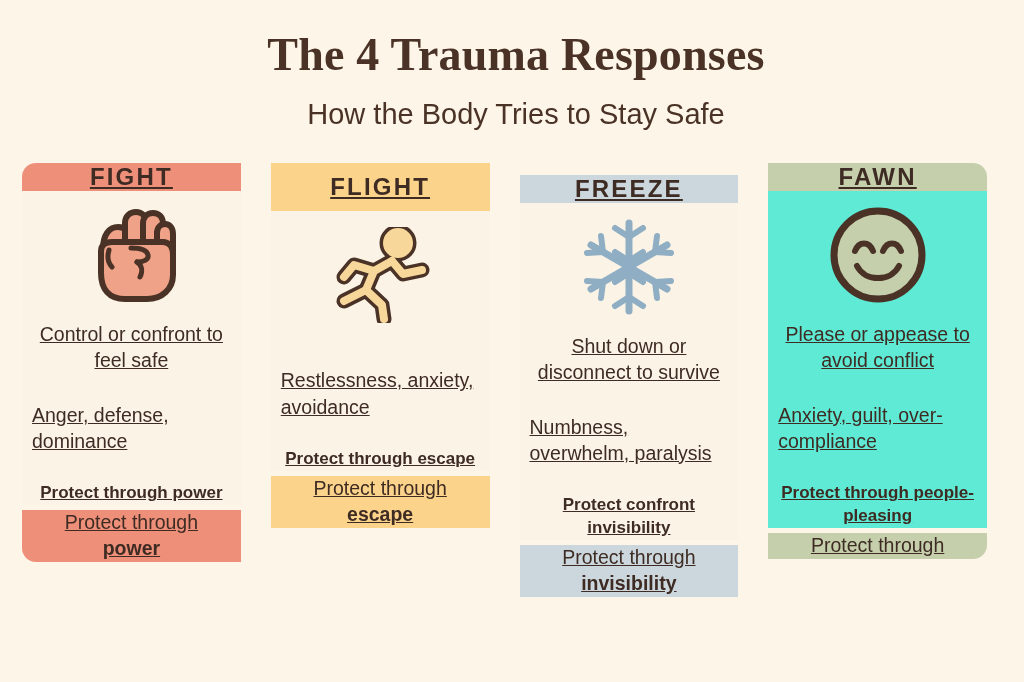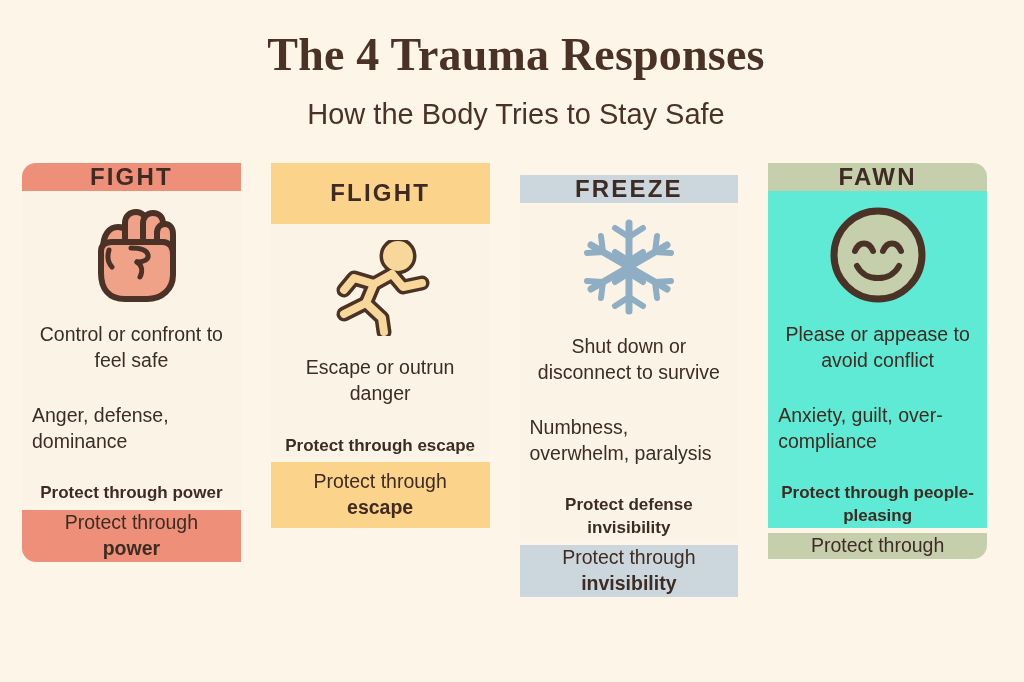--- a/index.html
+++ b/index.html
@@ -46,20 +46,21 @@
 
   
   .grid {
     position: absolute;
     left: 22px;
     top: 163px;
     width: 965px;
     height: 365px;
     display: flex;
     gap: 30px;
+    text-decoration: underline;
   }
   .col {
     flex: 1 1 0;
     display: flex;
     flex-direction: column;
     min-width: 0;
   }
 
   .col-head {
     height: 65px;
@@ -184,21 +185,21 @@
           <g fill="none" stroke="#F8D79A" stroke-width="8" stroke-linecap="round" stroke-linejoin="round">
             <circle cx="68" cy="16" r="11"></circle>
             <path d="M62 34 L44 44 L36 63 L52 78 L54 92"></path>
             <path d="M62 34 L73 47 L92 43"></path>
             <path d="M44 44 L24 38 L14 50"></path>
             <path d="M36 63 L14 74"></path>
           </g>
           <circle cx="68" cy="16" r="8" fill="#F8D79A"></circle>
         </svg>
       </div>
-      <div class="desc">Escape or outrun danger</div>
+      <div class="symptoms">Restlessness, anxiety, avoidance</div>
       <div class="protect">Protect through escape</div>
     </div>
     <div class="col-foot" style="background: rgb(251, 211, 139);">
       <span class="foot-lead">Protect through</span>
       <span class="foot-key">escape</span>
     </div>
   </div>
 
   <div class="col col-3">
     <div class="col-head" style="background: rgb(203, 215, 220); margin-top: 12px;">FREEZE</div>
@@ -227,21 +228,21 @@
               <line x1="76" y1="37" x2="92" y2="38"></line>
                 <line x1="76" y1="37" x2="78" y2="21"></line>
               <line x1="24" y1="67" x2="8" y2="66"></line>
                 <line x1="24" y1="67" x2="22" y2="83"></line>
             </g>
           </g>
         </svg>
       </div>
       <div class="desc">Shut down or disconnect to survive</div>
       <div class="symptoms">Numbness, overwhelm, paralysis</div>
-      <div class="protect">Protect defense invisibility</div>
+      <div class="protect">Protect confront invisibility</div>
     </div>
     <div class="col-foot" style="background: rgb(203, 215, 220);">
       <span class="foot-lead">Protect through</span>
       <span class="foot-key">invisibility</span>
     </div>
   </div>
 
   <div class="col col-4">
     <div class="col-head" style="background: rgb(197, 207, 172);">FAWN</div>
     <div class="col-body" style="background: #5eead4;">

